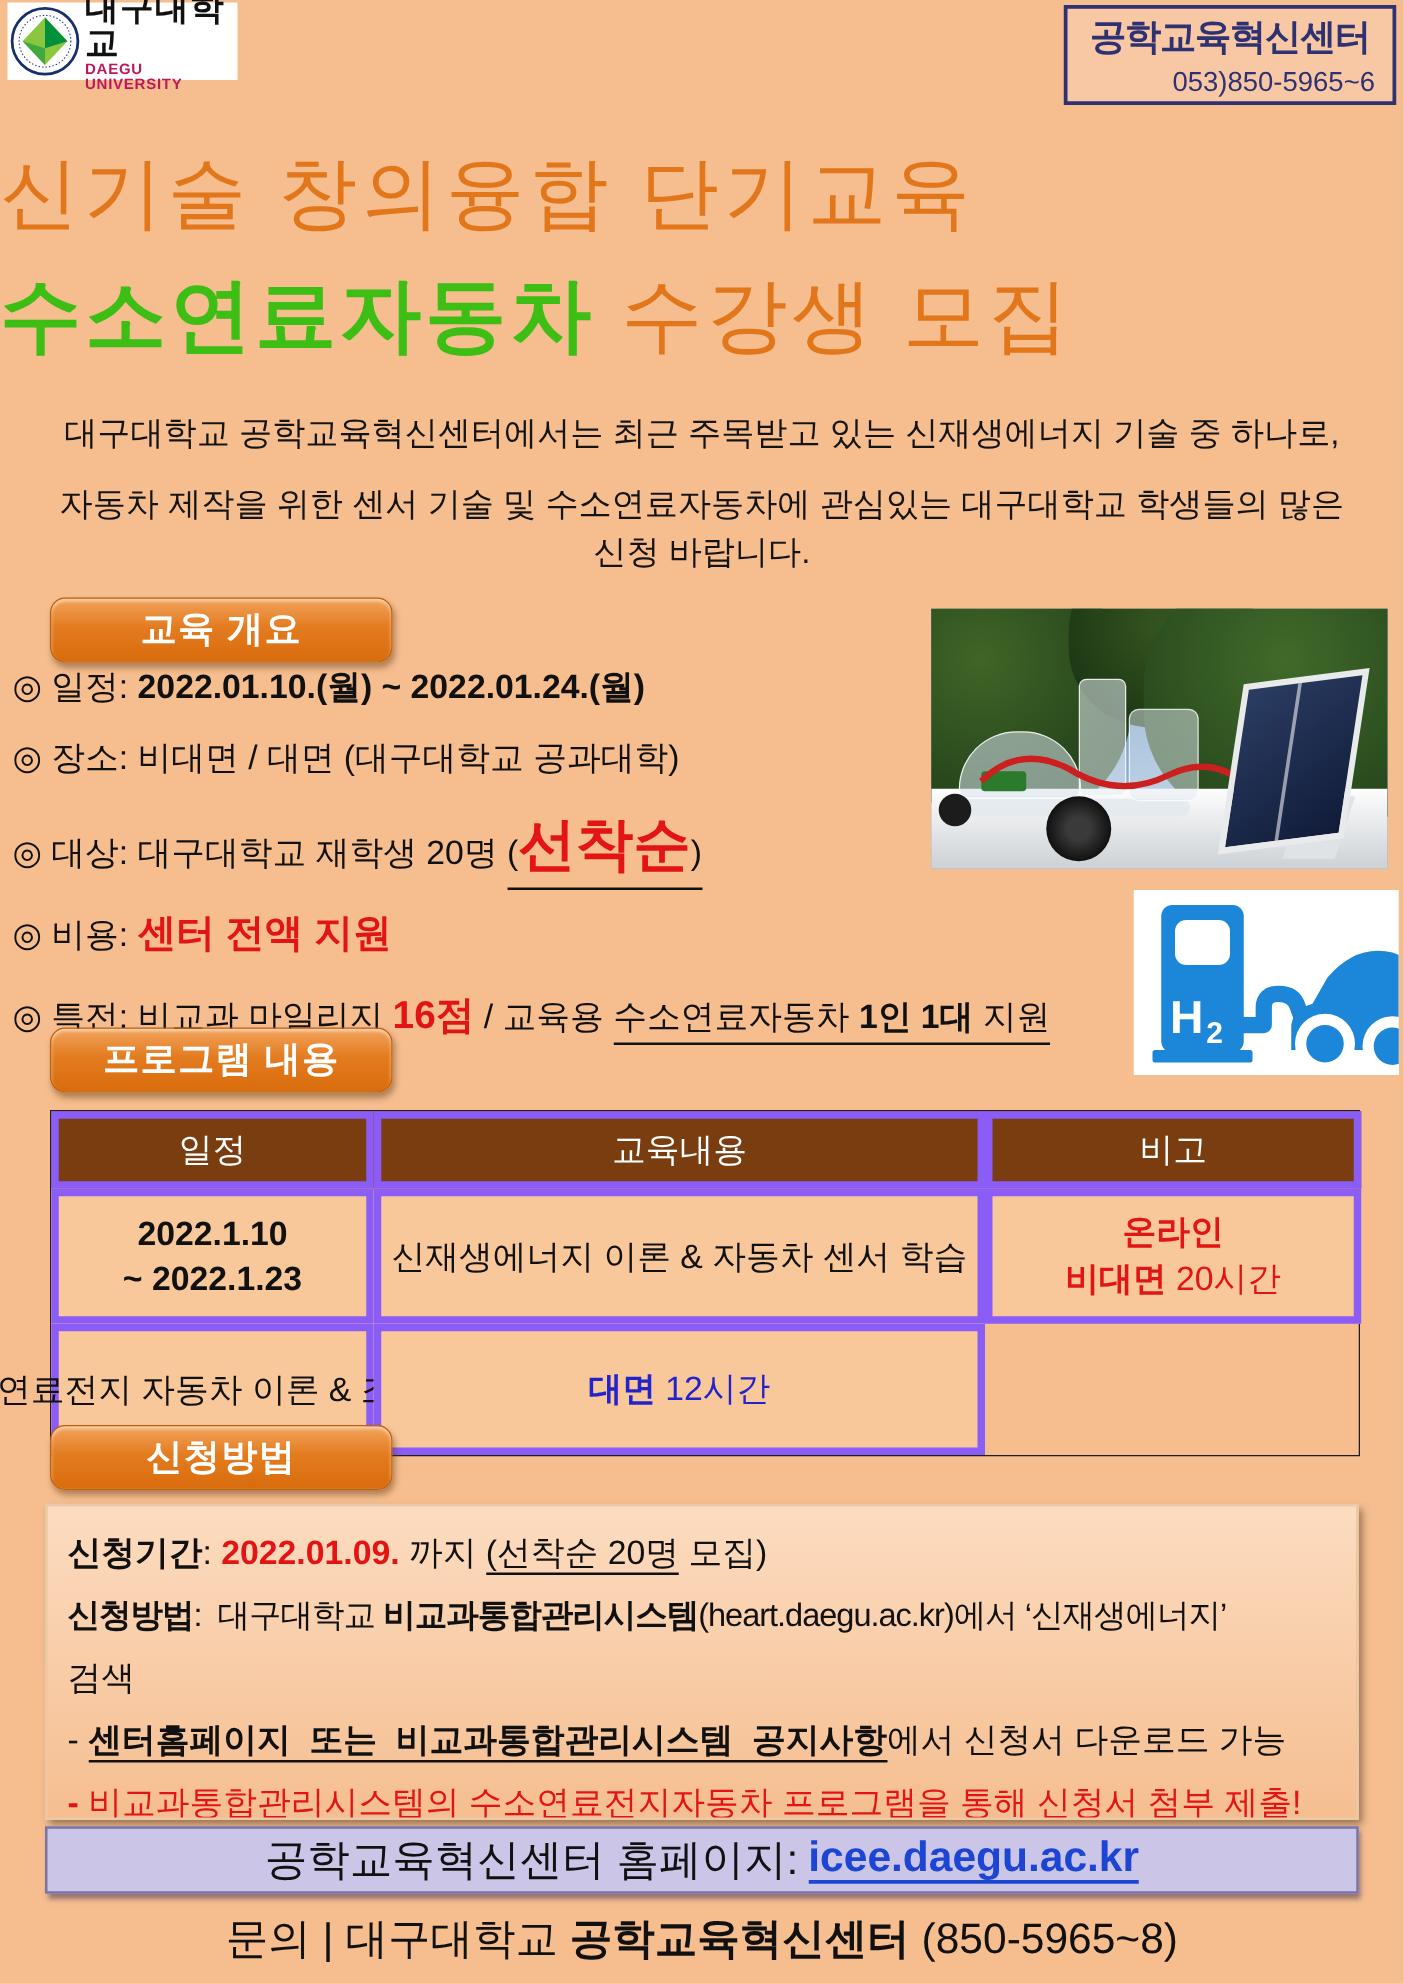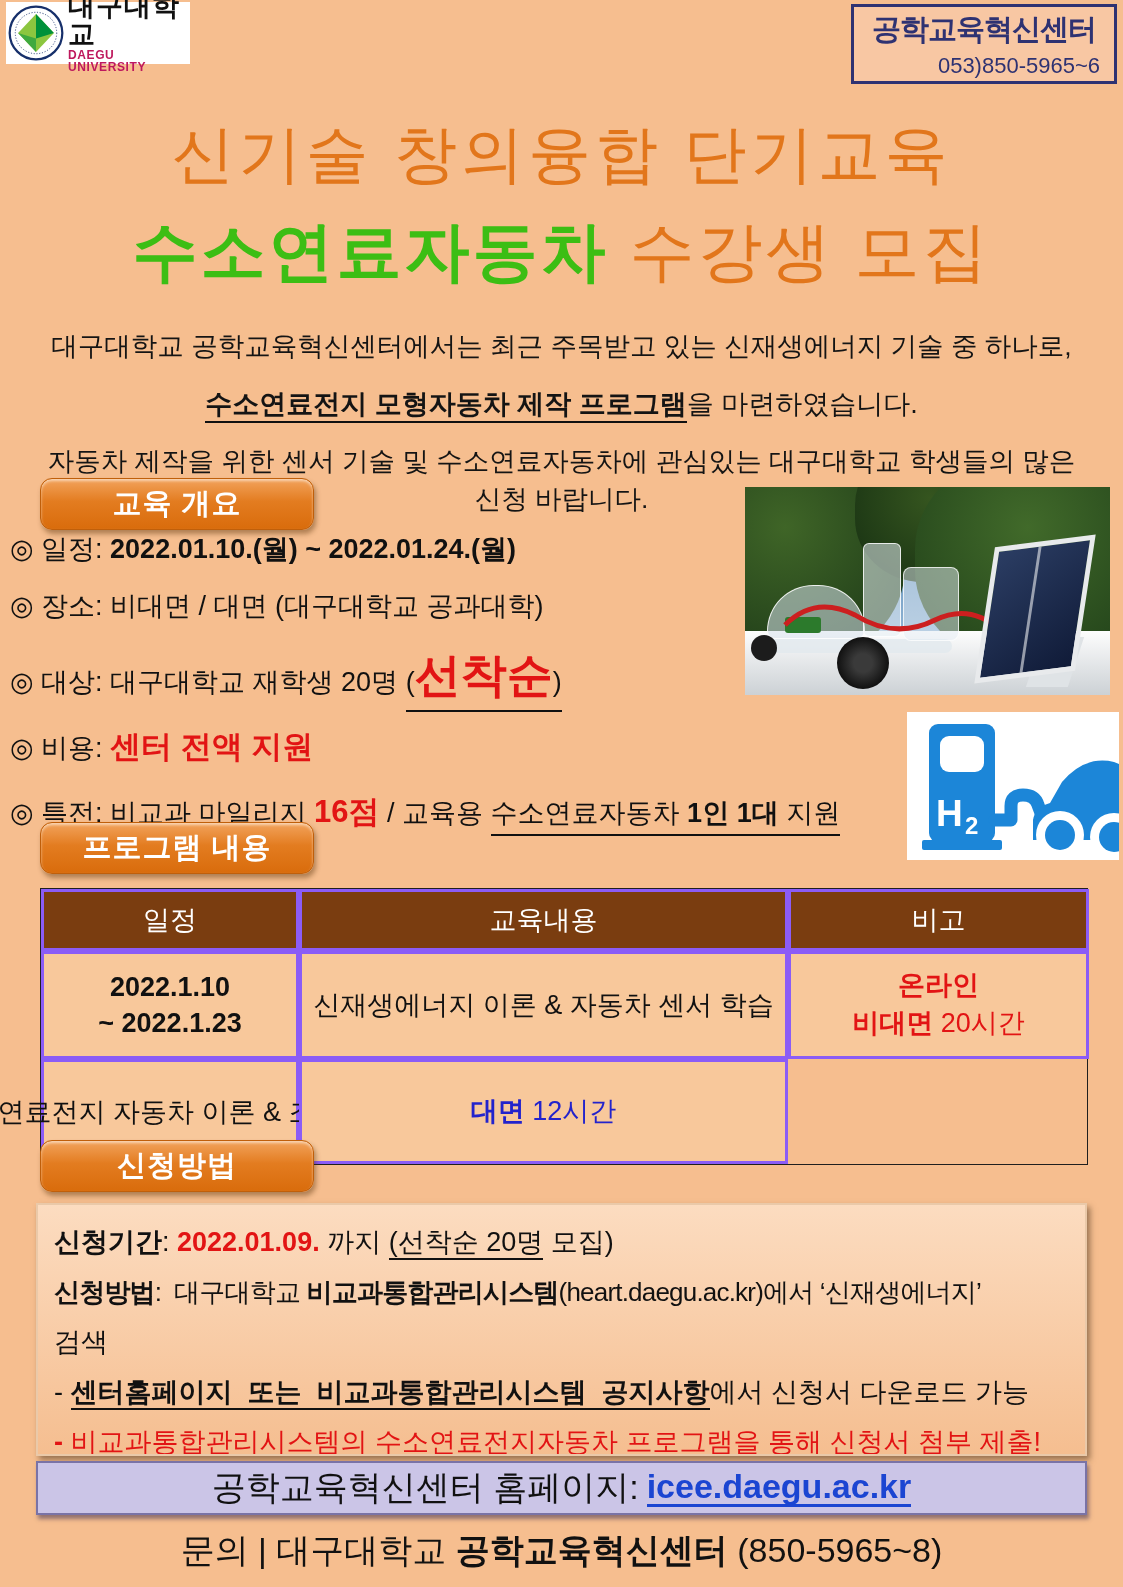--- a/index.html
+++ b/index.html
@@ -11,21 +11,21 @@
   .seal{width:56px;height:56px;flex:0 0 auto;}
   .logo-txt{display:flex;flex-direction:column;line-height:1.05;}
   .logo-kr{font-size:27px;font-weight:bold;color:#111;letter-spacing:1px;}
   .logo-en{font-size:12px;font-weight:bold;color:#be185d;letter-spacing:.6px;}
 
   .center-box{position:absolute;left:851px;top:4px;width:266px;height:80px;border:3px solid #2E3272;background:#F8C7A3;box-sizing:border-box;display:flex;flex-direction:column;justify-content:center;}
   .cb-title{font-size:29px;font-weight:bold;color:#2E3272;text-align:center;letter-spacing:-1px;}
   .cb-phone{font-size:22px;color:#2E3272;text-align:right;padding-right:14px;margin-top:3px;}
 
   
-  .title{position:absolute;left:0;top:112px;width:100%;text-align:center;color:#E2761B;}
+  .title{position:absolute;left:0;top:112px;width:100%;text-align:left;color:#E2761B;}
   .t1{font-size:63px;font-weight:400;letter-spacing:4px;}
   .t2{font-size:65px;font-weight:400;letter-spacing:3px;margin-top:10px;}
   .t2 .green{color:#3CBE14;font-weight:800;}
 
   
   .intro{position:absolute;left:0;top:328px;width:100%;text-align:center;color:#141414;}
   .ip{font-size:26.5px;white-space:nowrap;}
   .ip2{margin-top:22px;font-size:27px;}
   .ip2 .bu{font-weight:bold;border-bottom:2.5px solid #111;padding-bottom:2px;}
   .ip3{margin-top:20px;font-size:26.5px;line-height:1.45;}
@@ -68,21 +68,21 @@
   .wire{position:absolute;left:30px;bottom:40px;width:230px;height:70px;}
   .panel{position:absolute;right:24px;bottom:20px;width:92px;height:122px;background:linear-gradient(145deg,#2b3d63,#101b38);border:5px solid #e8eaec;transform:skewY(-16deg) rotate(9deg);}
   .panel-line{position:absolute;left:44%;top:0;width:3px;height:100%;background:rgba(255,255,255,.55);}
   .stand{position:absolute;right:34px;bottom:8px;width:42px;height:50px;background:#dfe3e6;transform:skewX(-18deg);}
 
   
   .h2box{position:absolute;left:907px;top:712px;width:212px;height:148px;background:#fff;}
 
   
   .ptable{position:absolute;left:40px;top:888px;width:1048px;display:grid;grid-template-columns:258px 489px 301px;grid-template-rows:62px 108px 105px;border:1px solid #1F1F1F;box-sizing:border-box;}
-  .cell{border:3px solid #8b5cf6;display:flex;flex-direction:column;align-items:center;justify-content:center;box-sizing:border-box;background:#F8C89B;font-size:27px;color:#111;white-space:nowrap;}
+  .cell{border:6px solid #8b5cf6;display:flex;flex-direction:column;align-items:center;justify-content:center;box-sizing:border-box;background:#F8C89B;font-size:27px;color:#111;white-space:nowrap;}
   .hcell{background:#7A3D10;color:#fff;font-weight:400;}
   .dcell{font-weight:bold;line-height:1.35;}
   .ncell .r{color:#E21414;}
   .ncell .b{color:#2323CC;}
   .ncell .bd{font-weight:bold;text-align:right;}
   .ncell{line-height:1.4;}
 
   
   .apply{position:absolute;left:36px;top:1203px;width:1051px;height:253px;box-sizing:border-box;
     background:linear-gradient(180deg,#FCDCC0,#F5BE90);
@@ -128,21 +128,20 @@
     <div class="cb-phone">053)850-5965~6</div>
   </div>
 
   <div class="title">
     <div class="t1">신기술 창의융합 단기교육</div>
     <div class="t2"><span class="green">수소연료자동차</span><span> 수강생 모집</span></div>
   </div>
 
   <div class="intro">
     <div class="ip">대구대학교 공학교육혁신센터에서는 최근 주목받고 있는 신재생에너지 기술 중 하나로,</div>
-    <div class="ip ip2"><span class="bu">수소연료전지 모형자동차 제작 프로그램</span><span>을 마련하였습니다.</span></div>
     <div class="ip3">
       <div>자동차 제작을 위한 센서 기술 및 수소연료자동차에 관심있는 대구대학교 학생들의 많은</div>
       <div>신청 바랍니다.</div>
     </div>
   </div>
 
   <div class="badge badge1">교육 개요</div>
 
   <div class="bullets">
     <div class="bl"><span>◎ 일정: </span><span class="vb">2022.01.10.(월) ~ 2022.01.24.(월)</span></div>

